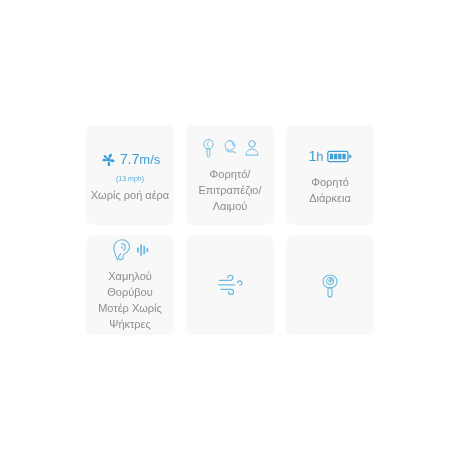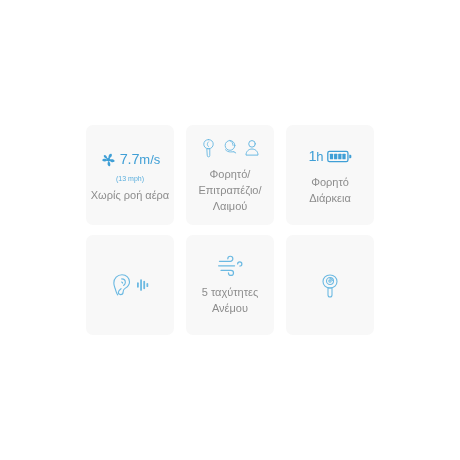--- a/index.html
+++ b/index.html
@@ -172,37 +172,38 @@
         <svg class="icon-svg" width="14" height="18" viewBox="0 0 18 24">
           <g fill="#6bb9e2">
             <rect x="1" y="8.4" width="2.4" height="7.2" rx="1.2"></rect>
             <rect x="5.2" y="4.2" width="2.4" height="15.6" rx="1.2"></rect>
             <rect x="9.4" y="6.4" width="2.4" height="11.2" rx="1.2"></rect>
             <rect x="13.6" y="9.2" width="2.4" height="5.6" rx="1.2"></rect>
           </g>
         </svg>
       </span>
     </div>
+    <div class="card-caption">Χαμηλού Θορύβου
+Μοτέρ Χωρίς
+Ψήκτρες</div>
   </div>
 
   <div class="feature-card">
     <div class="card-icon-row">
       <span>
         <svg class="icon-svg" width="26" height="22" viewBox="0 0 32 26">
           <g fill="none" stroke="#6bb9e2" stroke-width="1.5" stroke-linecap="round" stroke-linejoin="round">
             <path d="M3 7.2h13.4a3.1 3.1 0 1 0-3.1-3.1"></path>
             <path d="M2 12.8h19.6"></path>
             <path d="M25.4 10.4a2.6 2.6 0 1 1 2.6 2.6"></path>
             <path d="M5 18.4h12.2a3.1 3.1 0 1 1-3.1 3.1"></path>
           </g>
         </svg>
       </span>
     </div>
-    <div class="card-caption">5 ταχύτητες
-Ανέμου</div>
   </div>
 
   <div class="feature-card">
     <div class="card-icon-row">
       <span>
         <svg class="icon-svg" width="20" height="25" viewBox="0 0 24 30">
           <g fill="none" stroke="#6bb9e2" stroke-width="1.3" stroke-linecap="round" stroke-linejoin="round">
             <path d="M12 2.4c5 0 8.4 3.4 8.4 7.8S17 18 12 18s-8.4-3.4-8.4-7.8S7 2.4 12 2.4z"></path>
             <path d="M9.6 18h4.8v8.4a2.4 2.4 0 0 1-4.8 0z"></path>
             <circle cx="12" cy="9.6" r="4.2"></circle>

